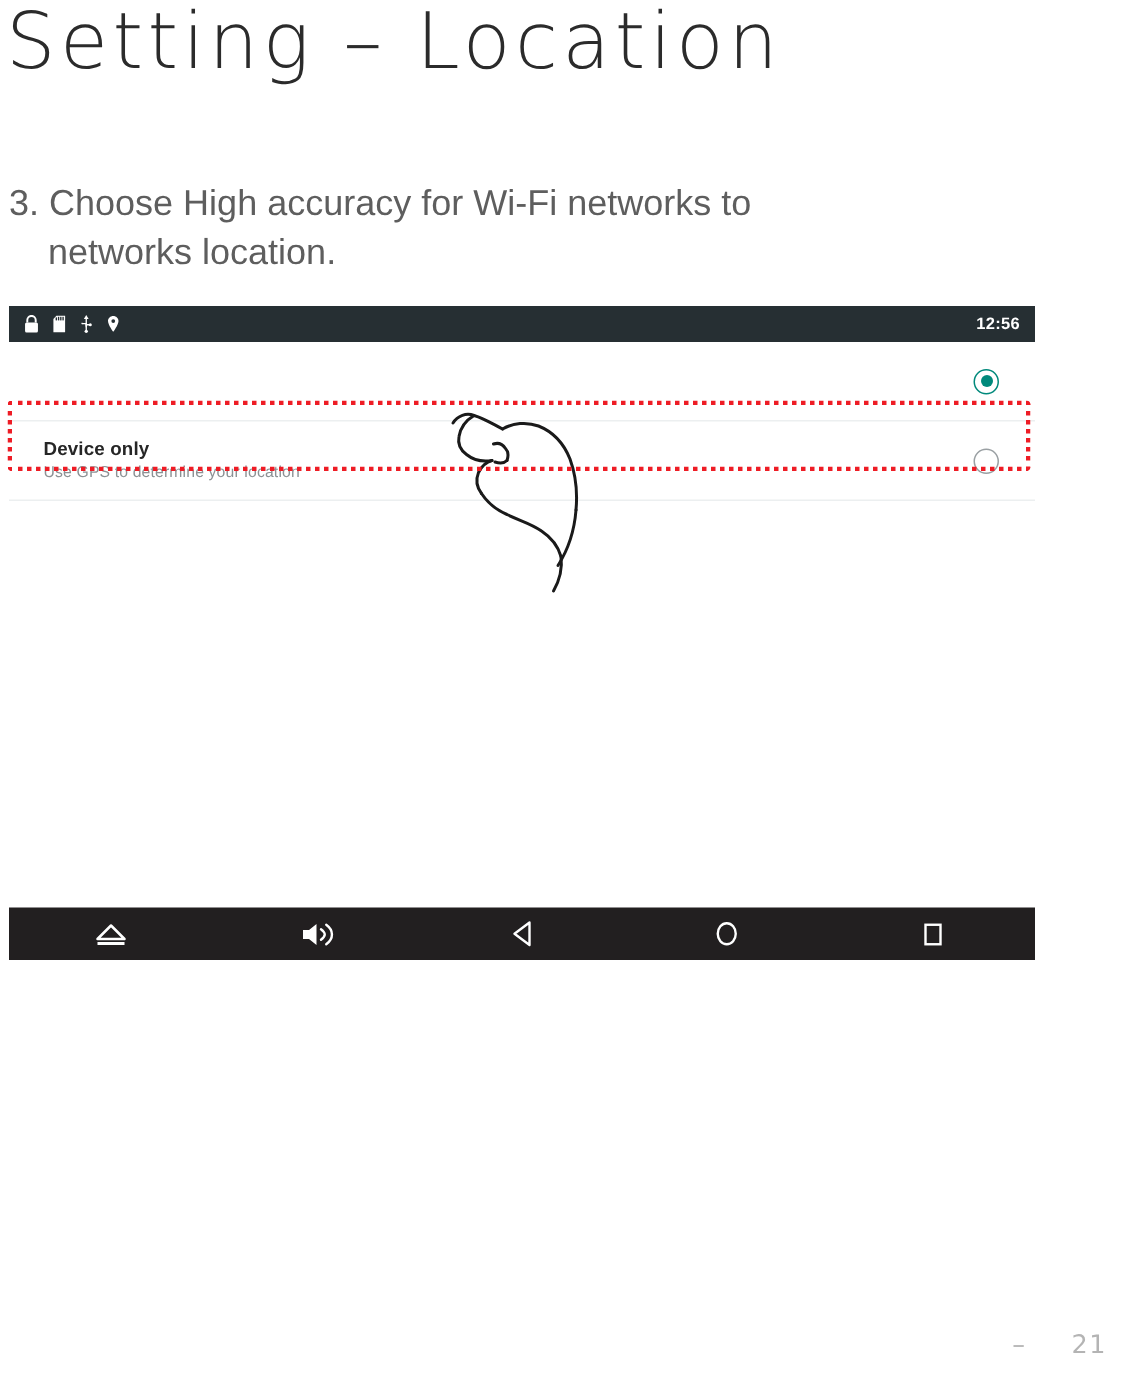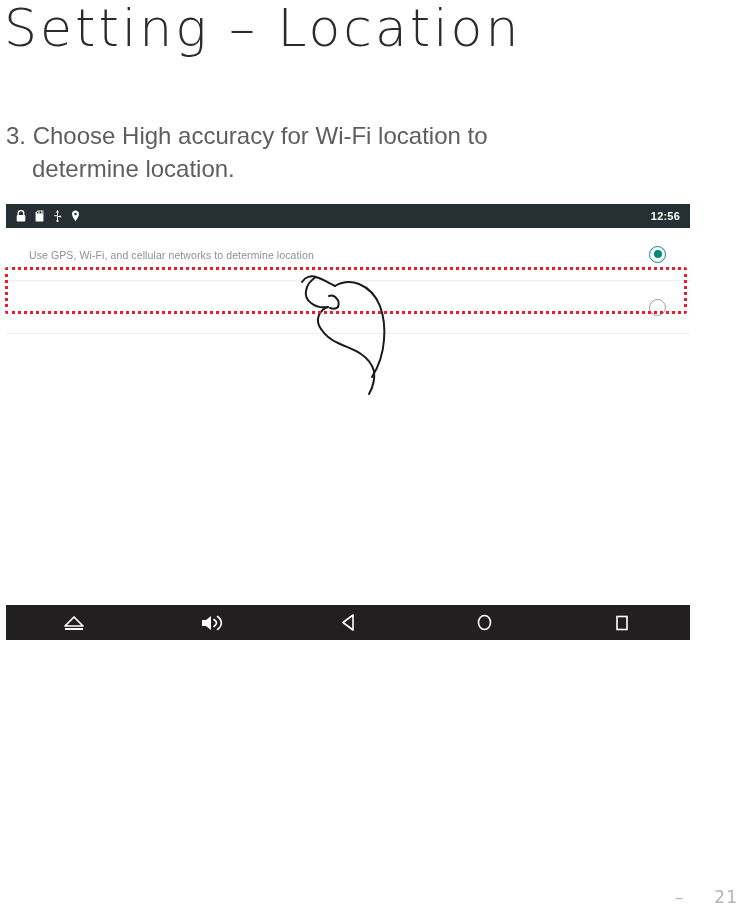--- a/index.html
+++ b/index.html
@@ -226,22 +226,22 @@
     letter-spacing: 1px;
   }
 </style>
 </head>
 <body>
 
 <div id="page-title">Setting – Location</div>
 
 <div id="instruction">
   <span class="inst-num">3.</span>
-  <span>Choose High accuracy for Wi-Fi location to</span>
-  <span class="inst-line2">determine location.</span>
+  <span>Choose High accuracy for Wi-Fi networks to</span>
+  <span class="inst-line2">networks location.</span>
 </div>
 
 <div id="device-screenshot">
 
   <div class="status-bar">
     <div class="status-icons">
       <span>
         <svg width="10" height="12" viewBox="0 0 10 12">
           <path d="M2.2 5V3.4a2.8 2.8 0 0 1 5.6 0V5" fill="none" stroke="#fff" stroke-width="1.3"></path>
           <rect x="0.7" y="5" width="8.6" height="6.6" rx="1" fill="#fff"></rect>
@@ -275,27 +275,30 @@
       </span>
     </div>
     <div class="status-clock">12:56</div>
   </div>
 
 
   <div class="settings-list">
 
     <div class="list-item">
       <div class="texts">
-        <span class="secondary">Use GPS, Wi-Fi, and cellular networks to determine location</span>
       </div>
       <span class="radio selected"></span>
     </div>
 
 
     <div class="list-item">
+      <div class="texts">
+        <span class="primary">Device only</span>
+        <span class="secondary">Use GPS to determine your location</span>
+      </div>
       <span class="radio"></span>
     </div>
 
   </div>
 </div>
 
 <div id="hand-illustration">
   <svg width="150" height="135" viewBox="0 0 150 135">
     <g fill="none" stroke="#1a1a1a" stroke-width="2" stroke-linecap="round" stroke-linejoin="round">
       <path d="M12 14c3-5 9-7 14-5 7 2 13 6 19 9"></path>

